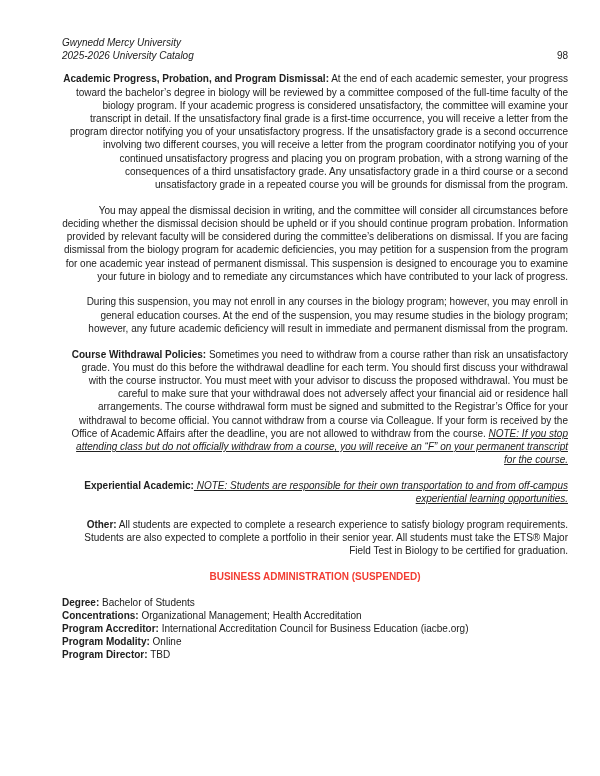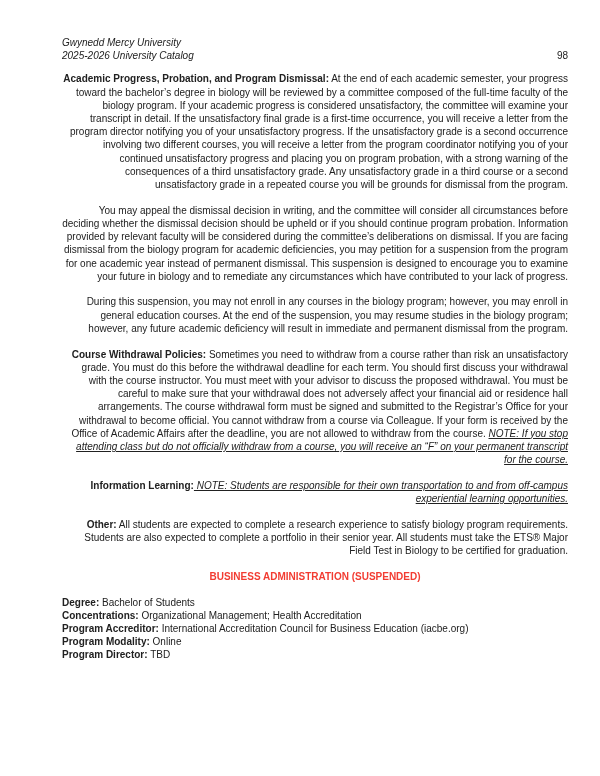--- a/index.html
+++ b/index.html
@@ -67,21 +67,21 @@
   </div>
 
   <p class="para"><span class="b">Academic Progress, Probation, and Program Dismissal:</span><span> At the end of each academic semester, your progress toward the bachelor’s degree in biology will be reviewed by a committee composed of the full-time faculty of the biology program. If your academic progress is considered unsatisfactory, the committee will examine your transcript in detail. If the unsatisfactory final grade is a first-time occurrence, you will receive a letter from the program director notifying you of your unsatisfactory progress. If the unsatisfactory grade is a second occurrence involving two different courses, you will receive a letter from the program coordinator notifying you of your continued unsatisfactory progress and placing you on program probation, with a strong warning of the consequences of a third unsatisfactory grade. Any unsatisfactory grade in a third course or a second unsatisfactory grade in a repeated course you will be grounds for dismissal from the program.</span></p>
 
   <p class="para"><span>You may appeal the dismissal decision in writing, and the committee will consider all circumstances before deciding whether the dismissal decision should be upheld or if you should continue program probation. Information provided by relevant faculty will be considered during the committee’s deliberations on dismissal. If you are facing dismissal from the biology program for academic deficiencies, you may petition for a suspension from the program for one academic year instead of permanent dismissal. This suspension is designed to encourage you to examine your future in biology and to remediate any circumstances which have contributed to your lack of progress.</span></p>
 
   <p class="para"><span>During this suspension, you may not enroll in any courses in the biology program; however, you may enroll in general education courses. At the end of the suspension, you may resume studies in the biology program; however, any future academic deficiency will result in immediate and permanent dismissal from the program.</span></p>
 
   <p class="para"><span class="b">Course Withdrawal Policies:</span><span> Sometimes you need to withdraw from a course rather than risk an unsatisfactory grade. You must do this before the withdrawal deadline for each term. You should first discuss your withdrawal with the course instructor. You must meet with your advisor to discuss the proposed withdrawal. You must be careful to make sure that your withdrawal does not adversely affect your financial aid or residence hall arrangements. The course withdrawal form must be signed and submitted to the Registrar’s Office for your withdrawal to become official. You cannot withdraw from a course via Colleague. If your form is received by the Office of Academic Affairs after the deadline, you are not allowed to withdraw from the course. </span><span class="i">NOTE: If you stop attending class but do not officially withdraw from a course, you will receive an “F” on your permanent transcript for the course.</span></p>
 
-  <p class="para"><span class="b">Information Learning:</span><span class="i"> NOTE: Students are responsible for their own transportation to and from off-campus experiential learning opportunities.</span></p>
+  <p class="para"><span class="b">Experiential Academic:</span><span class="i"> NOTE: Students are responsible for their own transportation to and from off-campus experiential learning opportunities.</span></p>
 
   <p class="para"><span class="b">Other:</span><span> All students are expected to complete a research experience to satisfy biology program requirements. Students are also expected to complete a portfolio in their senior year. All students must take the ETS® Major Field Test in Biology to be certified for graduation.</span></p>
 
   <p class="red-heading">BUSINESS ADMINISTRATION (SUSPENDED)</p>
 
   <div class="details">
     <div class="detail-row"><span class="b">Degree:</span><span> Bachelor of Students</span></div>
     <div class="detail-row"><span class="b">Concentrations:</span><span> Organizational Management; Health Accreditation</span></div>
     <div class="detail-row"><span class="b">Program Accreditor:</span><span> International Accreditation Council for Business Education (iacbe.org)</span></div>
     <div class="detail-row"><span class="b">Program Modality:</span><span> Online</span></div>

